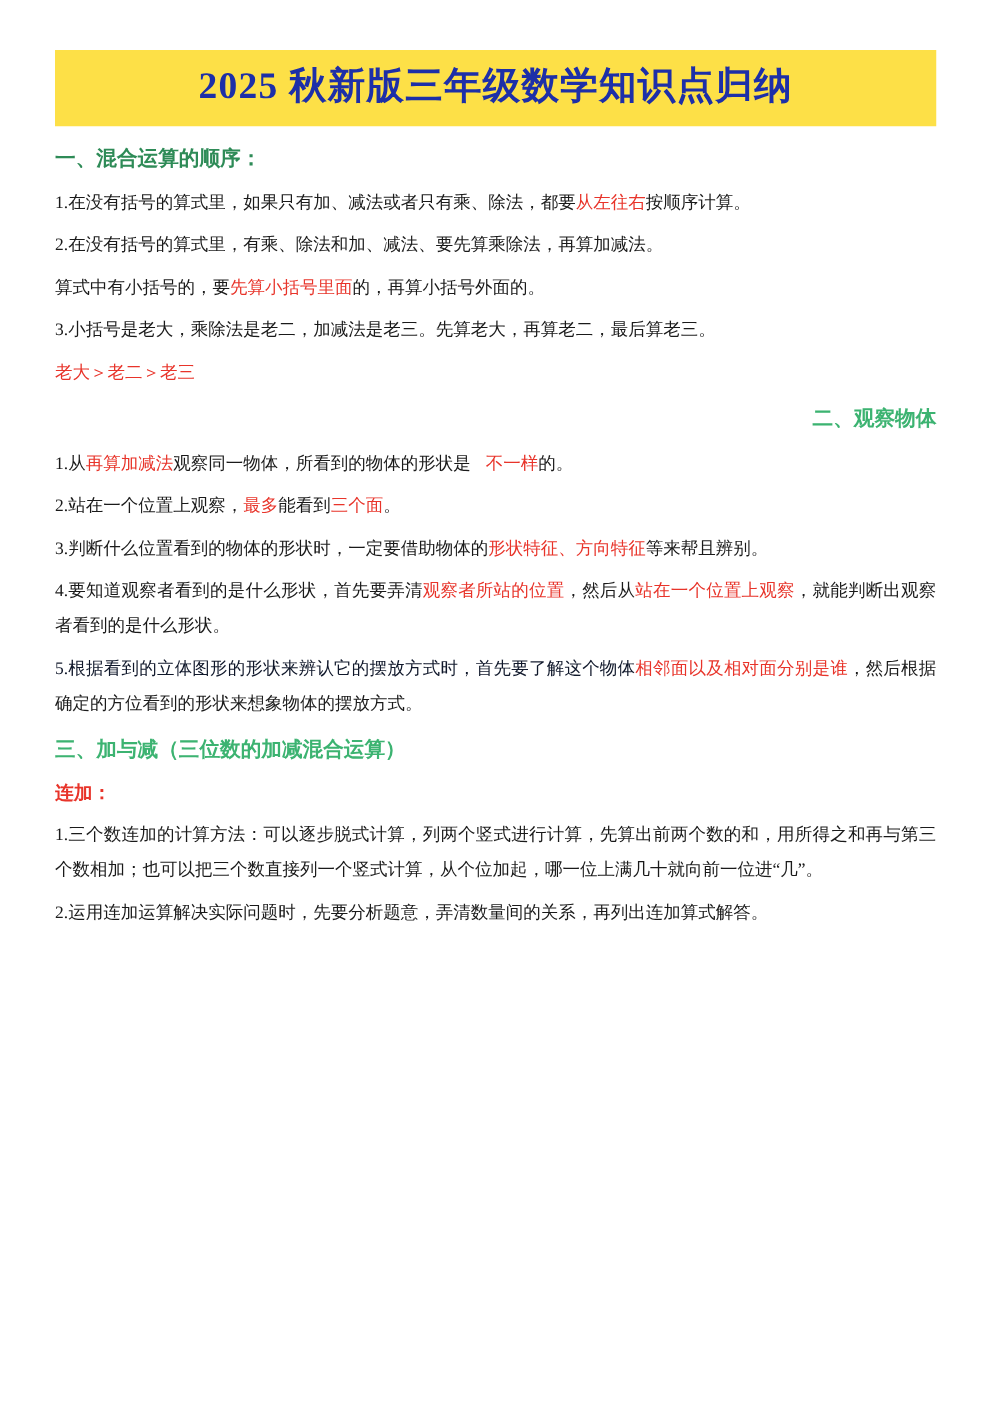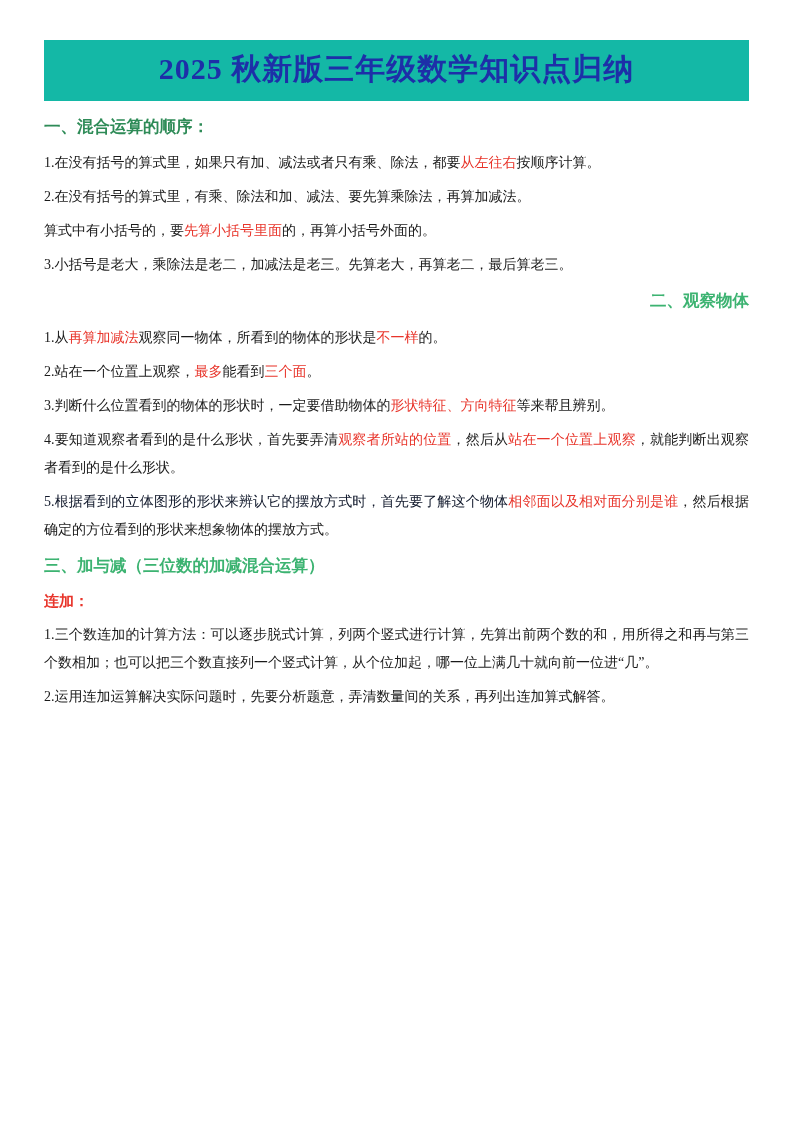--- a/index.html
+++ b/index.html
@@ -15,21 +15,21 @@
     position: relative;
     overflow: hidden;
   }
   .page {
     box-sizing: border-box;
     width: 793px;
     height: 1122px;
     padding: 40px 44px 20px 44px;
   }
   .title-band {
-    background: #14b8a6;
+    background: #fde047;
     text-align: center;
     padding: 12px 0 14px 0;
     margin-bottom: 14px;
   }
   .title-band .title {
     font-size: 30px;
     font-weight: bold;
     color: #1d2fa8;
     letter-spacing: 1px;
     line-height: 1.15;
@@ -63,22 +63,23 @@
   <div class="title-band">
     <div class="title">2025 秋新版三年级数学知识点归纳</div>
   </div>
 
   <div id="content">
       <div class="heading" style="color: rgb(46, 139, 87);">一、混合运算的顺序：</div>
       <p class="para"><span style="color: rgb(26, 26, 26);">1.在没有括号的算式里，如果只有加、减法或者只有乘、除法，都要</span><span style="color: rgb(232, 52, 42);">从左往右</span><span style="color: rgb(26, 26, 26);">按顺序计算。</span></p>
       <p class="para"><span style="color: rgb(26, 26, 26);">2.在没有括号的算式里，有乘、除法和加、减法、要先算乘除法，再算加减法。</span></p>
       <p class="para"><span style="color: rgb(26, 26, 26);">算式中有小括号的，要</span><span style="color: rgb(232, 52, 42);">先算小括号里面</span><span style="color: rgb(26, 26, 26);">的，再算小括号外面的。</span></p>
       <p class="para"><span style="color: rgb(26, 26, 26);">3.小括号是老大，乘除法是老二，加减法是老三。先算老大，再算老二，最后算老三。</span></p>
+      <p class="para"><span style="color: rgb(232, 52, 42);">老大＞老二＞老三</span></p>
       <div class="heading" style="color: rgb(60, 179, 113); text-align: right;">二、观察物体</div>
-      <p class="para"><span style="color: rgb(26, 26, 26);">1.从</span><span style="color: rgb(232, 52, 42);">再算加减法</span><span style="color: rgb(26, 26, 26); font-family: Liberation Serif, serif;">观察同一物体，所看到的物体的形状是</span><span style="color: rgb(232, 52, 42);">不一样</span><span style="color: rgb(26, 26, 26);">的。</span></p>
+      <p class="para"><span style="color: rgb(26, 26, 26);">1.从</span><span style="color: rgb(232, 52, 42);">再算加减法</span><span style="color: rgb(26, 26, 26); font-family: Liberation Serif, serif;">观察同一物体，所看到的物体的形状是</span><span style="color: rgb(232, 52, 42); margin-left: 12px;">不一样</span><span style="color: rgb(26, 26, 26);">的。</span></p>
       <p class="para"><span style="color: rgb(26, 26, 26);">2.站在一个位置上观察，</span><span style="color: rgb(232, 52, 42);">最多</span><span style="color: rgb(26, 26, 26);">能看到</span><span style="color: rgb(232, 52, 42);">三个面</span><span style="color: rgb(26, 26, 26);">。</span></p>
       <p class="para"><span style="color: rgb(26, 26, 26);">3.判断什么位置看到的物体的形状时，一定要借助物体的</span><span style="color: rgb(232, 52, 42);">形状特征、方向特征</span><span style="color: rgb(26, 26, 26);">等来帮且辨别。</span></p>
       <p class="para"><span style="color: rgb(26, 26, 26);">4.要知道观察者看到的是什么形状，首先要弄清</span><span style="color: rgb(232, 52, 42);">观察者所站的位置</span><span style="color: rgb(26, 26, 26);">，然后从</span><span style="color: rgb(232, 52, 42);">站在一个位置上观察</span><span style="color: rgb(26, 26, 26);">，就能判断出观察者看到的是什么形状。</span></p>
       <p class="para"><span style="color: #0f172a;">5.根据看到的立体图形的形状来辨认它的摆放方式时，首先要了解这个物体</span><span style="color: rgb(232, 52, 42);">相邻面以及相对面分别是谁</span><span style="color: rgb(26, 26, 26);">，然后根据确定的方位看到的形状来想象物体的摆放方式。</span></p>
       <div class="heading" style="color: rgb(60, 179, 113);">三、加与减（三位数的加减混合运算）</div>
       <p class="sub-red"><span style="color: rgb(232, 52, 42);">连加：</span></p>
       <p class="para"><span style="color: rgb(26, 26, 26); font-family: Liberation Serif, serif;">1.三个数连加的计算方法：可以逐步脱式计算，列两个竖式进行计算，先算出前两个数的和，用所得之和再与第三个数相加；也可以把三个数直接列一个竖式计算，从个位加起，哪一位上满几十就向前一位进“几”。</span></p>
       <p class="para"><span style="color: rgb(26, 26, 26);">2.运用连加运算解决实际问题时，先要分析题意，弄清数量间的关系，再列出连加算式解答。</span></p>
     </div>
 

